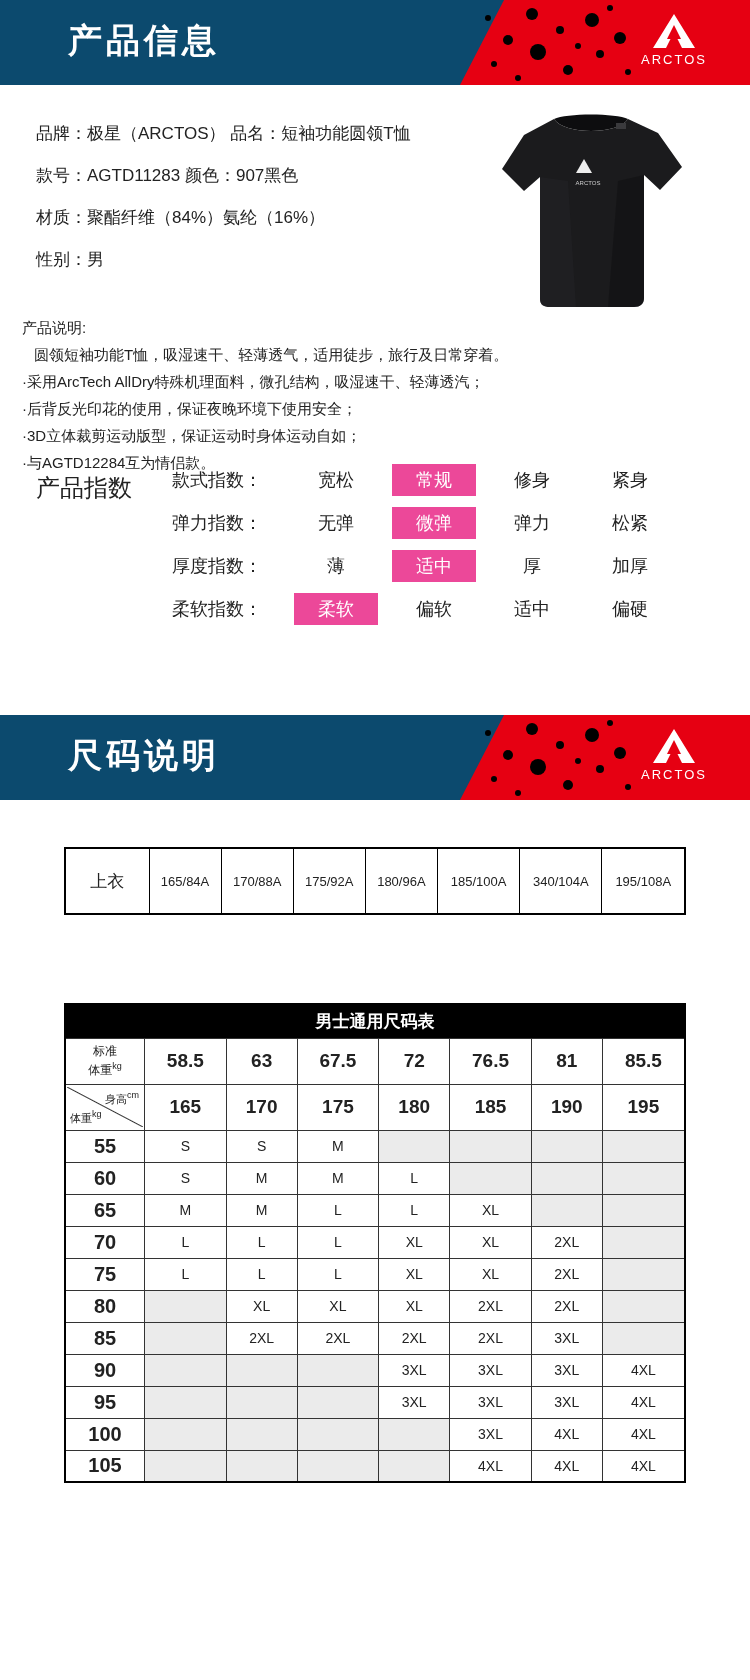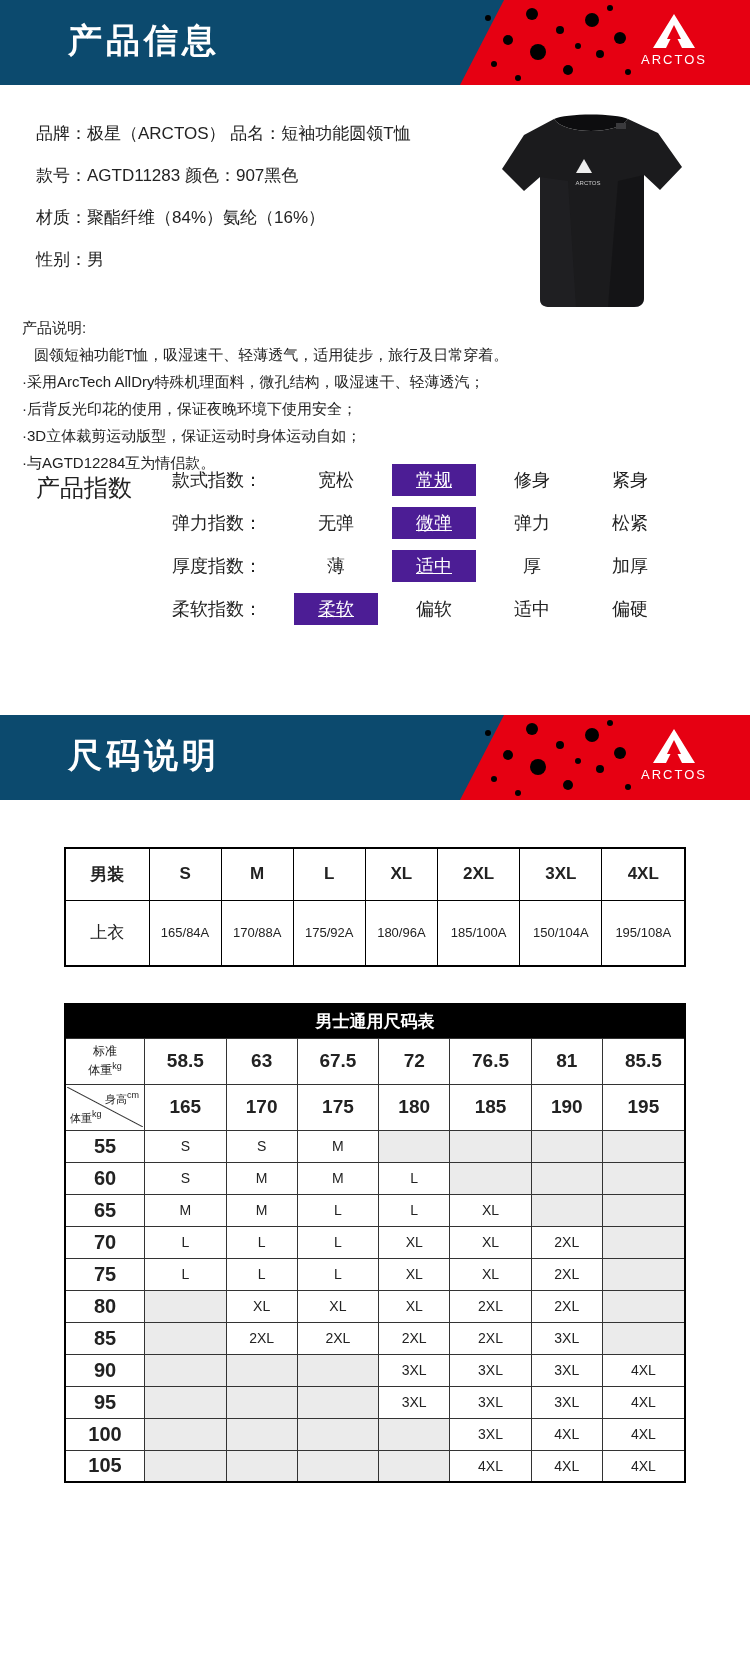--- a/index.html
+++ b/index.html
@@ -48,21 +48,21 @@
   .idx-label {
     position:absolute; left:36px; top:14px; font-size:24px; color:#222;
   }
   .idx-table { position:absolute; left:172px; top:0; }
   .idx-row { display:flex; align-items:center; height:43px; }
   .idx-name { width:122px; font-size:18px; color:#222; }
   .idx-opt {
     width:84px; text-align:center; font-size:18px; color:#222;
     margin-right:14px; padding:4px 0;
   }
-  .idx-opt.sel { background:#4c1d95; color:#fff;text-decoration:underline; }
+  .idx-opt.sel { background:#ec4899; color:#fff; }
 
   
   .sizeblock { position:absolute; left:0; top:825px; width:750px; }
 
   .tbl1 { position:absolute; left:64px; top:22px; width:622px; border:2px solid #000; border-collapse:collapse; }
   .tbl1 td, .tbl1 th { border:1px solid #000; text-align:center; }
   .tbl1 .hd { font-size:17px; font-weight:bold; height:52px; }
   .tbl1 .hcell { font-size:17px; font-weight:bold; }
   .tbl1 .rcell { font-size:13px; height:66px; color:#222; }
   .tbl1 .rowname { font-size:17px; width:84px; }
@@ -213,38 +213,28 @@
         <path d="M23 13 L30 27 L16 27 Z" fill="#e60012"></path>
       </svg>
       <div class="logo-text">ARCTOS</div>
     </div>
   </div>
 
   <div class="sizeblock">
 
     <table class="tbl1">
       <tbody>
-          <tr class="hd">
-        <td class="hcell rowname">男装</td>
-        <td class="hcell">S</td>
-        <td class="hcell">M</td>
-        <td class="hcell">L</td>
-        <td class="hcell">XL</td>
-        <td class="hcell">2XL</td>
-        <td class="hcell">3XL</td>
-        <td class="hcell">4XL</td>
-      </tr>
       <tr>
         <td class="rowname">上衣</td>
         <td class="rcell">165/84A</td>
         <td class="rcell">170/88A</td>
         <td class="rcell">175/92A</td>
         <td class="rcell">180/96A</td>
         <td class="rcell">185/100A</td>
-        <td class="rcell">150/104A</td>
+        <td class="rcell">340/104A</td>
         <td class="rcell">195/108A</td>
       </tr>
     </tbody>
       </table>
 
     <div class="tbl2wrap">
       <table class="tbl2">
         <tbody>
             <tr>
           <td class="capt" colspan="8">男士通用尺码表</td>

